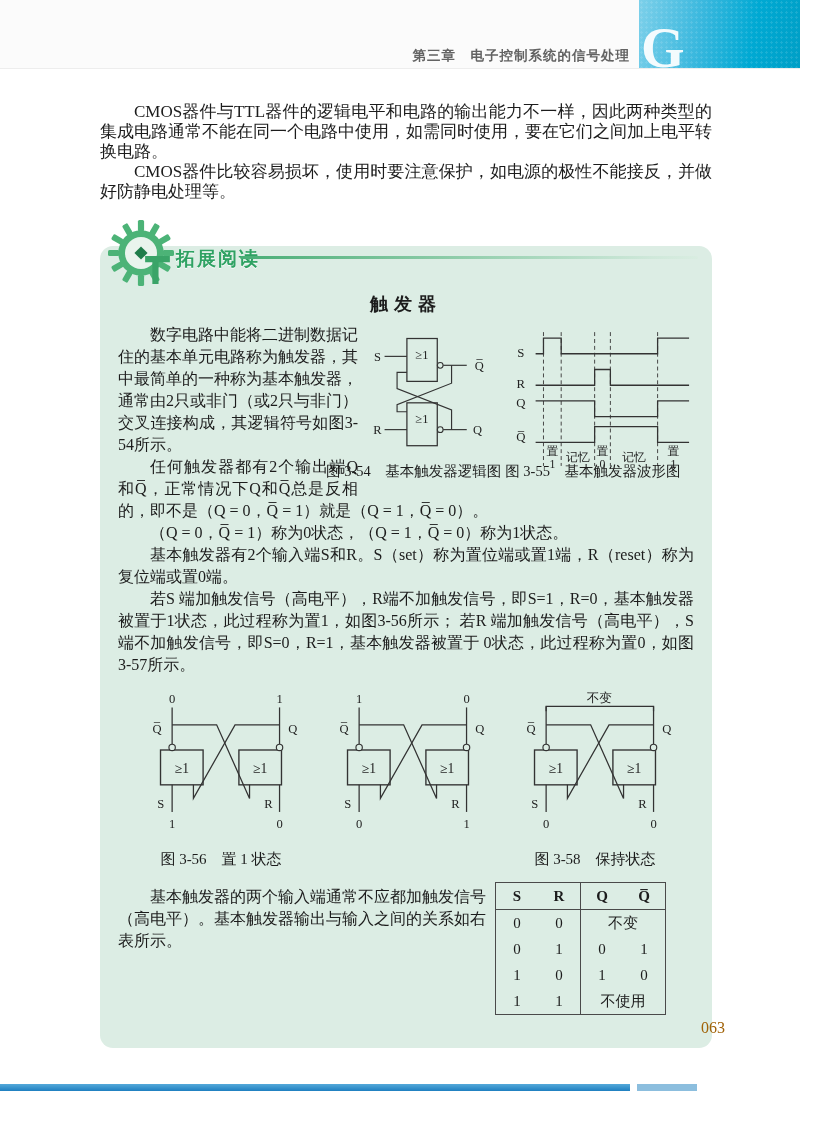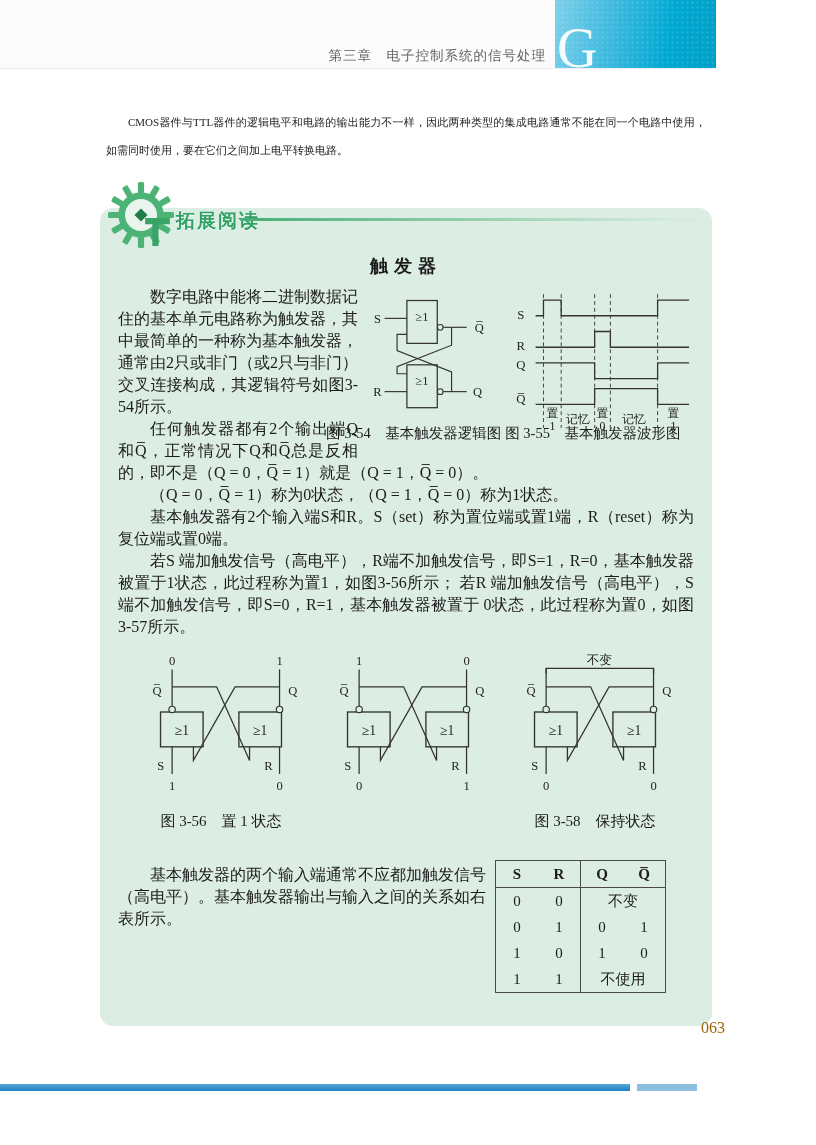--- a/index.html
+++ b/index.html
@@ -1,34 +1,34 @@
 <!DOCTYPE html>
 <html><head>
 <meta charset="utf-8">
 <style>
   html,body{margin:0;padding:0;background:#fff;}
   .page{position:relative;width:816px;height:1145px;background:#ffffff;overflow:hidden;
         font-family:"Liberation Serif",serif;color:#1c1c1c;}
 
   
-  .hdr{position:absolute;left:0;top:0;width:716px;height:68px;background:#fbfbfb;
-       border-bottom:1px solid #ededed;}
+  .hdr{position:absolute;left:0;top:0;width:800px;height:68px;background:#fbfbfb;
+       border-bottom:1px solid #ededed;font-weight:bold;}
   .hdr-title{position:absolute;right:170px;top:47px;font-family:"Liberation Sans",sans-serif;
        font-size:13.5px;color:#636363;letter-spacing:1px;}
   .brand{position:absolute;right:0;top:0;width:161px;height:68px;
        background:linear-gradient(100deg,#7dd0ea 0%,#3ab8de 38%,#00a9d3 70%,#009fc6 100%);}
   .brand::after{content:"";position:absolute;inset:0;
        background-image:radial-gradient(rgba(255,255,255,.22) 1px,transparent 1.4px);
        background-size:5px 5px;opacity:.5;}
   .brand .g{position:absolute;left:2px;bottom:-8px;font-family:"Liberation Serif",serif;
        font-size:56px;color:rgba(255,255,255,.93);line-height:1;}
 
   
   .main{position:absolute;left:100px;top:102px;width:612px;}
-  .main p.body{margin:6px;font-size:11px;line-height:28px;text-align:justify;text-indent:2em;}
+  .main p.body{margin:0;font-size:17px;line-height:20px;text-align:justify;text-indent:2em;}
 
   
   .rbox{margin-top:44px;background:#dcede4;border-radius:13px;padding:6px 18px 24px 18px;
         position:relative;}
   .rb-head{position:relative;height:24px;}
   .gear{position:absolute;left:-10px;top:-32px;width:66px;height:66px;}
   .rb-label{position:absolute;left:58px;top:-6px;font-family:"Liberation Sans",sans-serif;
         font-weight:bold;font-size:19px;color:#2fa263;letter-spacing:2px;
         text-shadow:0 1px 0 rgba(255,255,255,.8);}
   .rb-line{position:absolute;left:122px;right:-4px;top:4px;height:3px;border-radius:2px;
@@ -48,21 +48,21 @@
   .figsvg .dash{stroke:#444;stroke-width:1;fill:none;stroke-dasharray:4 3;}
   .figsvg .gate{stroke:#333;stroke-width:1.4;fill:none;}
   .figsvg .bub{stroke:#333;stroke-width:1.2;fill:#dcede4;}
 
   
   .state-row{display:flex;justify-content:space-between;margin:14px 6px 0 10px;}
   .state-fig{width:186px;text-align:center;}
   .state-cap{font-size:15px;margin-top:2px;white-space:nowrap;}
 
   
-  .bottom-row{position:relative;margin-top:32px;min-height:138px;}
+  .bottom-row{position:relative;margin-top:16px;min-height:138px;}
   .bottom-row p{width:368px;}
   .truth{position:absolute;right:28px;top:-4px;border-collapse:collapse;
         font-size:15px;text-align:center;}
   .truth th,.truth td{width:42px;height:26px;padding:0;font-weight:bold;border:none;}
   .truth td{font-weight:normal;}
   .truth{border:1.6px solid #4a4a4a;}
   .truth thead th{border-bottom:1.6px solid #4a4a4a;}
   .truth .dv{border-left:1.6px solid #4a4a4a;}
 
   
@@ -79,20 +79,21 @@
 
   <div class="hdr">
     <span class="hdr-title">第三章　电子控制系统的信号处理</span>
     <div class="brand">
       <span class="g">G</span>
     </div>
   </div>
 
   <div class="main">
     <p class="body">CMOS器件与TTL器件的逻辑电平和电路的输出能力不一样，因此两种类型的集成电路通常不能在同一个电路中使用，如需同时使用，要在它们之间加上电平转换电路。</p>
+    <p class="body">CMOS器件比较容易损坏，使用时要注意保护，如电源的极性不能接反，并做好防静电处理等。</p>
 
     <section class="rbox">
       <div class="rb-head">
         <svg class="gear" viewBox="0 0 64 64">
           <g fill="#4cb377">
             <rect x="29" y="0" width="6" height="11" rx="1.5" transform="rotate(0 32 32)"></rect>
             <rect x="29" y="0" width="6" height="11" rx="1.5" transform="rotate(30 32 32)"></rect>
             <rect x="29" y="0" width="6" height="11" rx="1.5" transform="rotate(60 32 32)"></rect>
             <rect x="29" y="0" width="6" height="11" rx="1.5" transform="rotate(90 32 32)"></rect>
             <rect x="29" y="0" width="6" height="11" rx="1.5" transform="rotate(120 32 32)"></rect>

